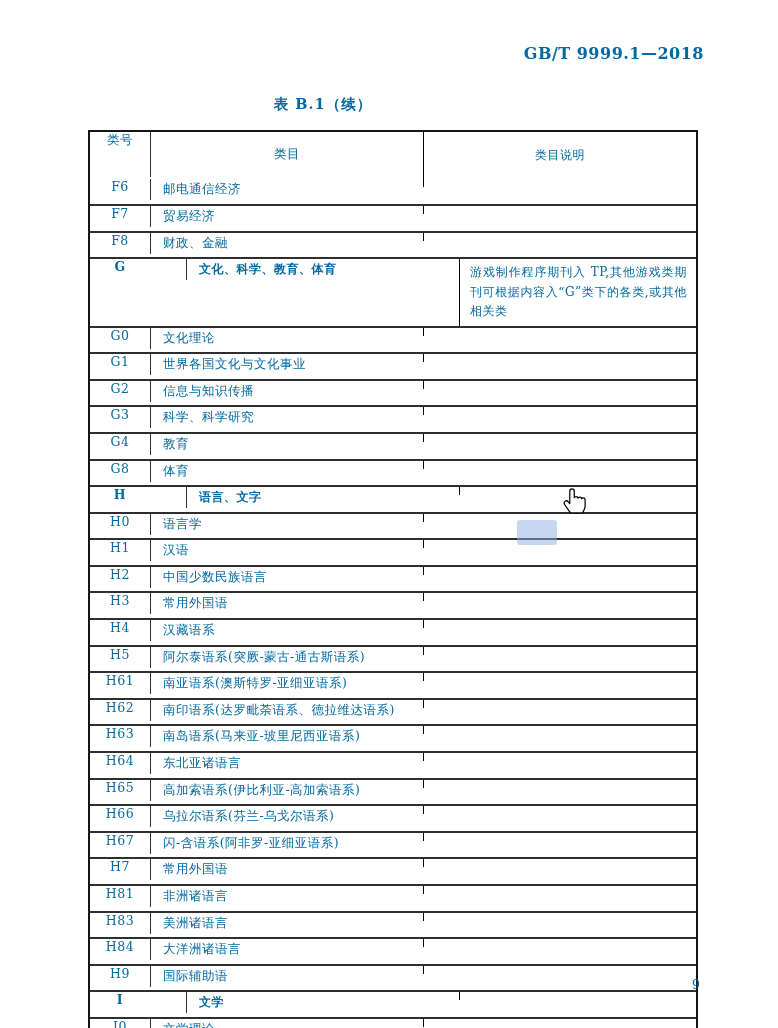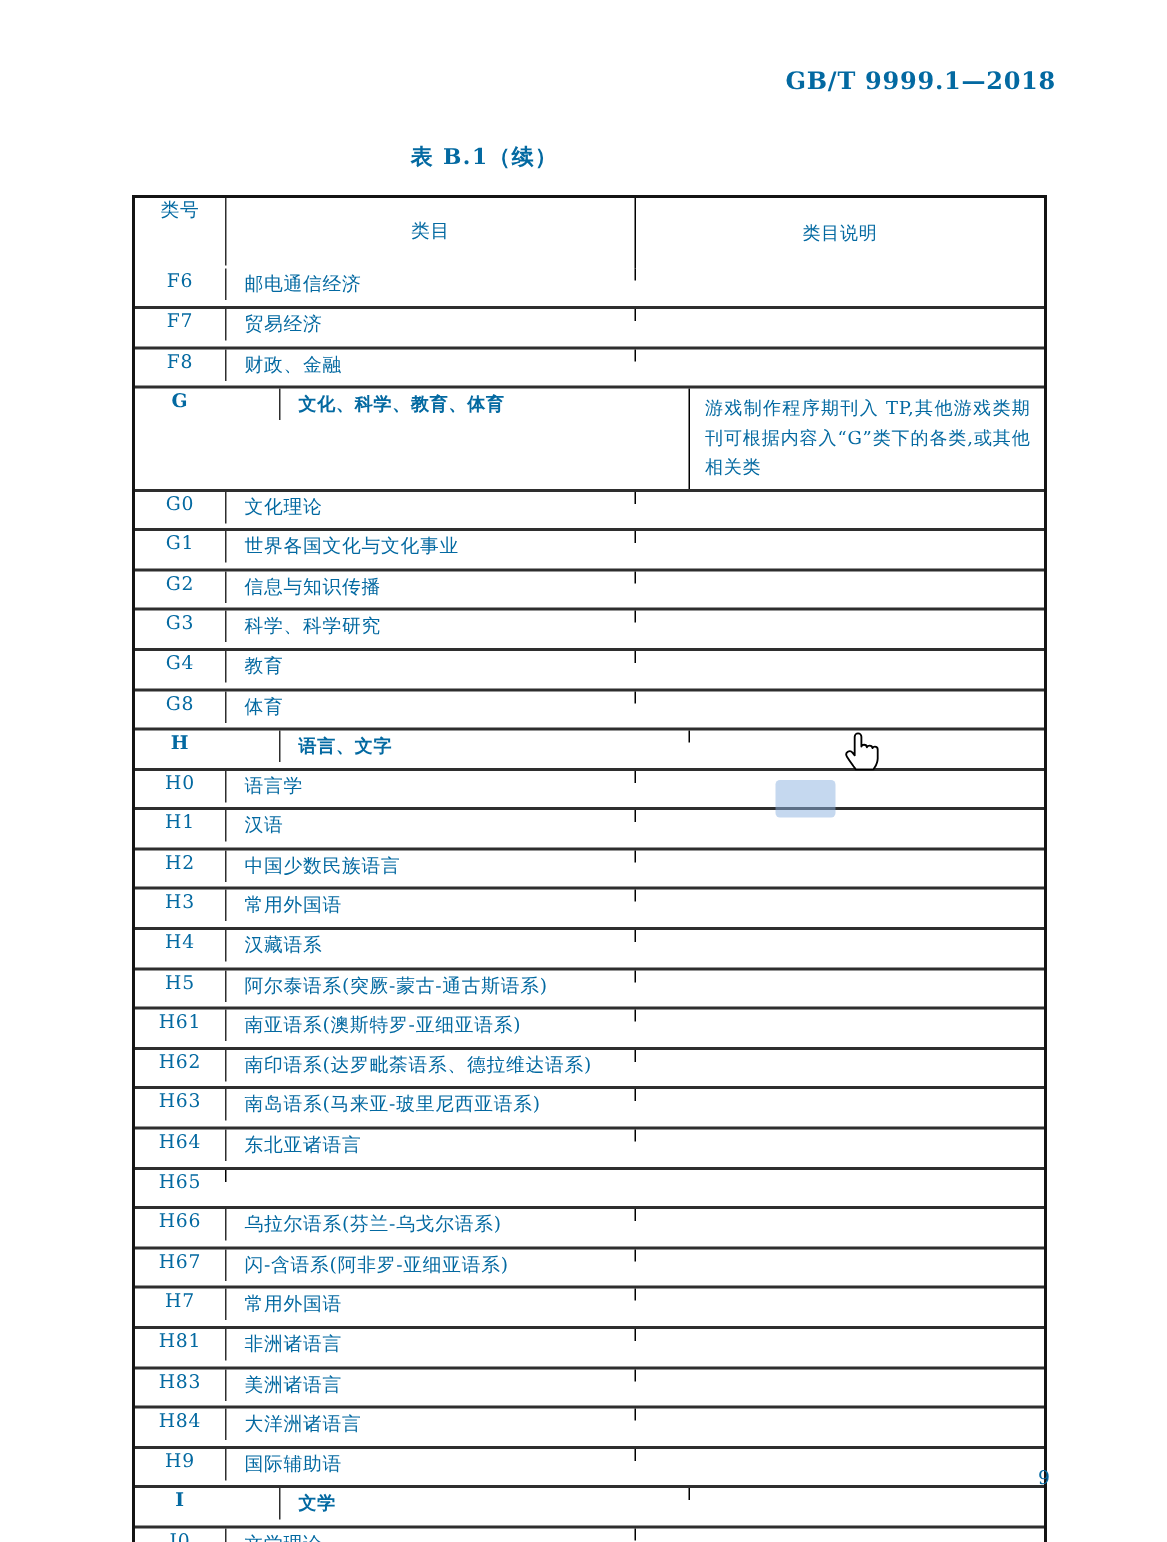--- a/index.html
+++ b/index.html
@@ -163,20 +163,21 @@
           <div class="td td1">南岛语系(马来亚-玻里尼西亚语系)</div>
           <div class="td td2"></div>
         </div>
         <div class="tr">
           <div class="td td0">H64</div>
           <div class="td td1">东北亚诸语言</div>
           <div class="td td2"></div>
         </div>
         <div class="tr">
           <div class="td td0">H65</div>
+          <div class="td td1">高加索语系(伊比利亚-高加索语系)</div>
           <div class="td td2"></div>
         </div>
         <div class="tr">
           <div class="td td0">H66</div>
           <div class="td td1">乌拉尔语系(芬兰-乌戈尔语系)</div>
           <div class="td td2"></div>
         </div>
         <div class="tr">
           <div class="td td0">H67</div>
           <div class="td td1">闪-含语系(阿非罗-亚细亚语系)</div>

